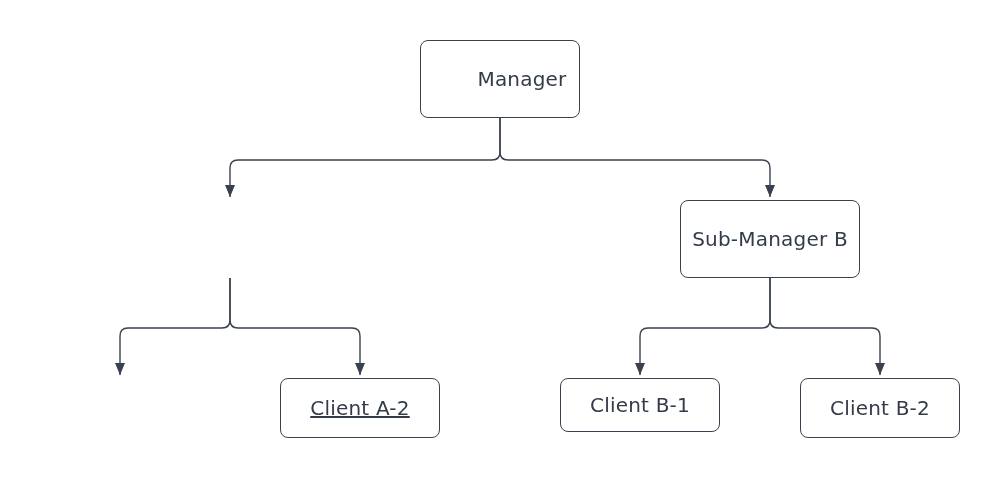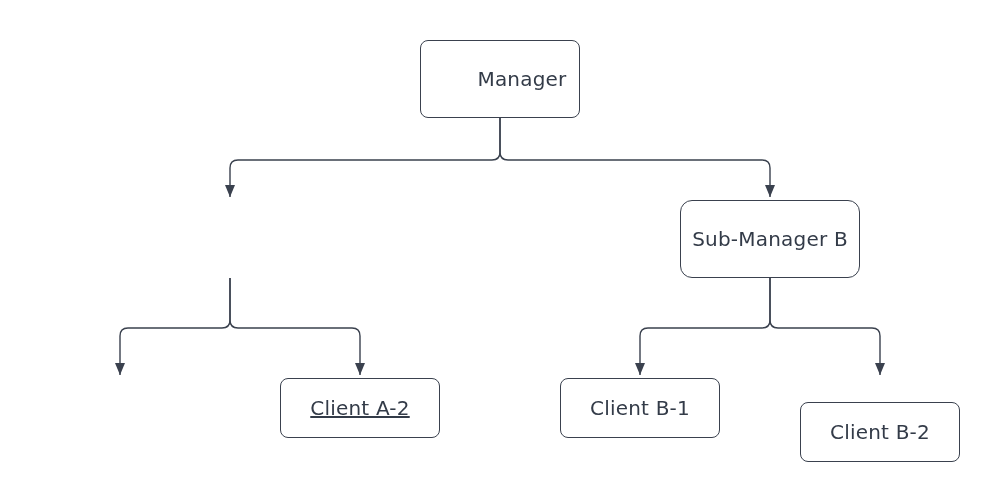--- a/index.html
+++ b/index.html
@@ -43,25 +43,25 @@
     border: 1px solid var(--line);
     border-radius: 8px;
     color: var(--text);
     font-size: 20px;
     line-height: 1.2;
     text-align: center;
     letter-spacing: 0.2px;
   }
   .n-manager   { left: 420px; top:  40px; width: 160px; height: 78px; padding-left: 44px; }
   .n-sub-a     { left: 140px; top: 200px; width: 180px; height: 78px; }
-  .n-sub-b     { left: 680px; top: 200px; width: 180px; height: 78px; border-radius: 12px; }
+  .n-sub-b     { left: 680px; top: 200px; width: 180px; height: 78px; }
   .n-client-a1 { left:  40px; top: 378px; width: 160px; height: 60px; }
   .n-client-a2 { left: 280px; top: 378px; width: 160px; height: 60px; text-decoration: underline; }
-  .n-client-b1 { left: 560px; top: 378px; width: 160px; height: 60px; }
-  .n-client-b2 { left: 800px; top: 378px; width: 160px; height: 60px; margin-top: 24px; }
+  .n-client-b1 { left: 560px; top: 378px; width: 160px; height: 54px; }
+  .n-client-b2 { left: 800px; top: 378px; width: 160px; height: 60px; }
 </style>
 </head>
 <body>
 
 <div class="canvas">
 
   <svg class="edges" width="1000" height="480" viewBox="0 0 1000 480" aria-hidden="true">
     <defs>
       <marker id="arrow" markerWidth="14" markerHeight="12" refX="12.5" refY="5.5" orient="auto" markerUnits="userSpaceOnUse">
         <path class="arrowhead" d="M0.5,0.5 L12.5,5.5 L0.5,10.5 Z"></path>

